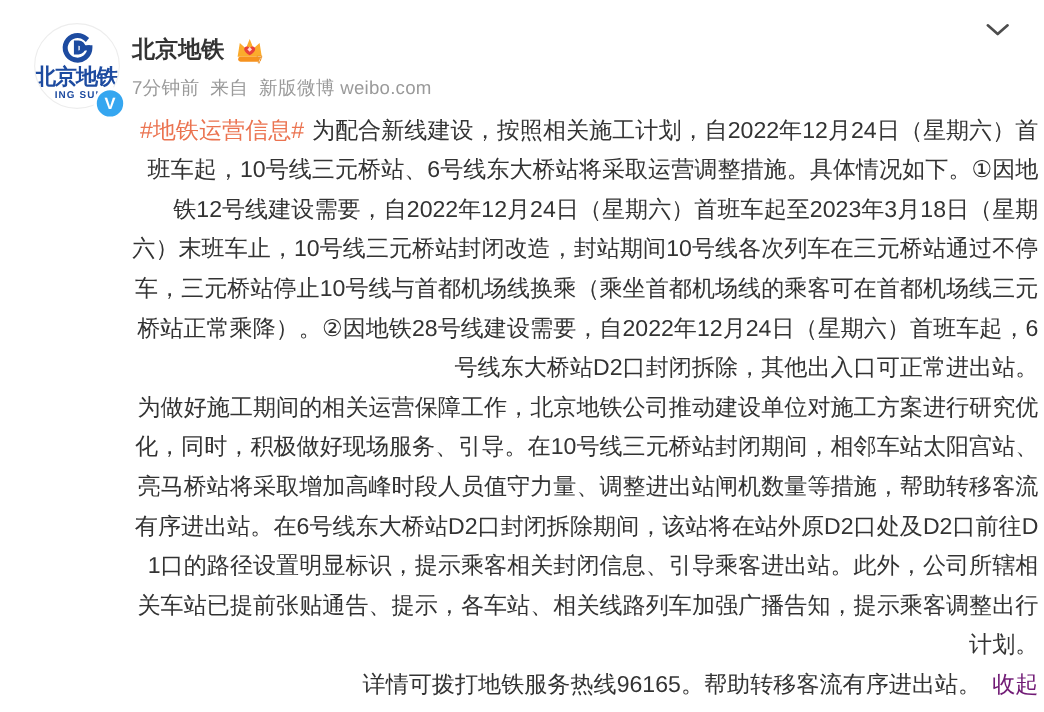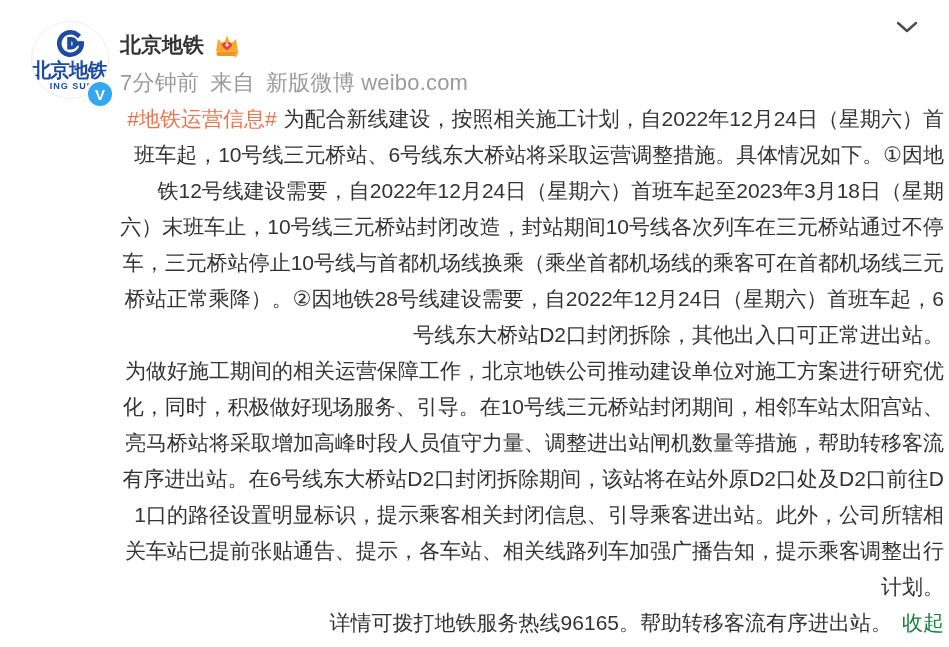--- a/index.html
+++ b/index.html
@@ -38,34 +38,34 @@
 
   
   .name-row {
     position: absolute; left: 120px; top: 30px; height: 30px;
     display: flex; align-items: center; gap: 9px;
   }
   .username { font-size: 21px; font-weight: 700; color: #333333; cursor: pointer; }
   .crown { width: 28px; height: 27px; display: inline-block; cursor: pointer; }
   .meta {
     position: absolute; left: 120px; top: 68px;
-    font-size: 22px; color: #9a9a9a; letter-spacing: 0.2px;
+    font-size: 17px; color: #9a9a9a; letter-spacing: 0.2px;
   }
   .meta span, .meta a { margin-right: 5px; color: #9a9a9a; text-decoration: none; }
   .chevron { position: absolute; left: 896px; top: 20px; width: 22px; height: 14px; cursor: pointer; }
 
   
   .content {
     position: absolute; left: 120px; top: 101px; width: 824px;
     font-size: 21px; line-height: 36px; color: #333333;
     text-align: right; word-break: break-all;
   }
   .content p { margin: 0; padding: 0; }
   .hashtag { color: #eb7350; text-decoration: none; margin-right: 7px; cursor: pointer; }
-  .collapse { color: #15803d; text-decoration: none; margin-left: 10px; cursor: pointer; }
+  .collapse { color: #701a75; text-decoration: none; margin-left: 10px; cursor: pointer; }
 </style>
 </head>
 <body>
 
 <div class="post">
 
   <div class="avatar">
     <svg class="logo-mark" viewBox="0 0 100 100">
       <path d="M84 50 a34 34 0 1 1 -12 -26" fill="none" stroke="#1d4ba0" stroke-width="14" stroke-linecap="square"></path>
       <path d="M84 50 H56" stroke="#1d4ba0" stroke-width="14"></path>

